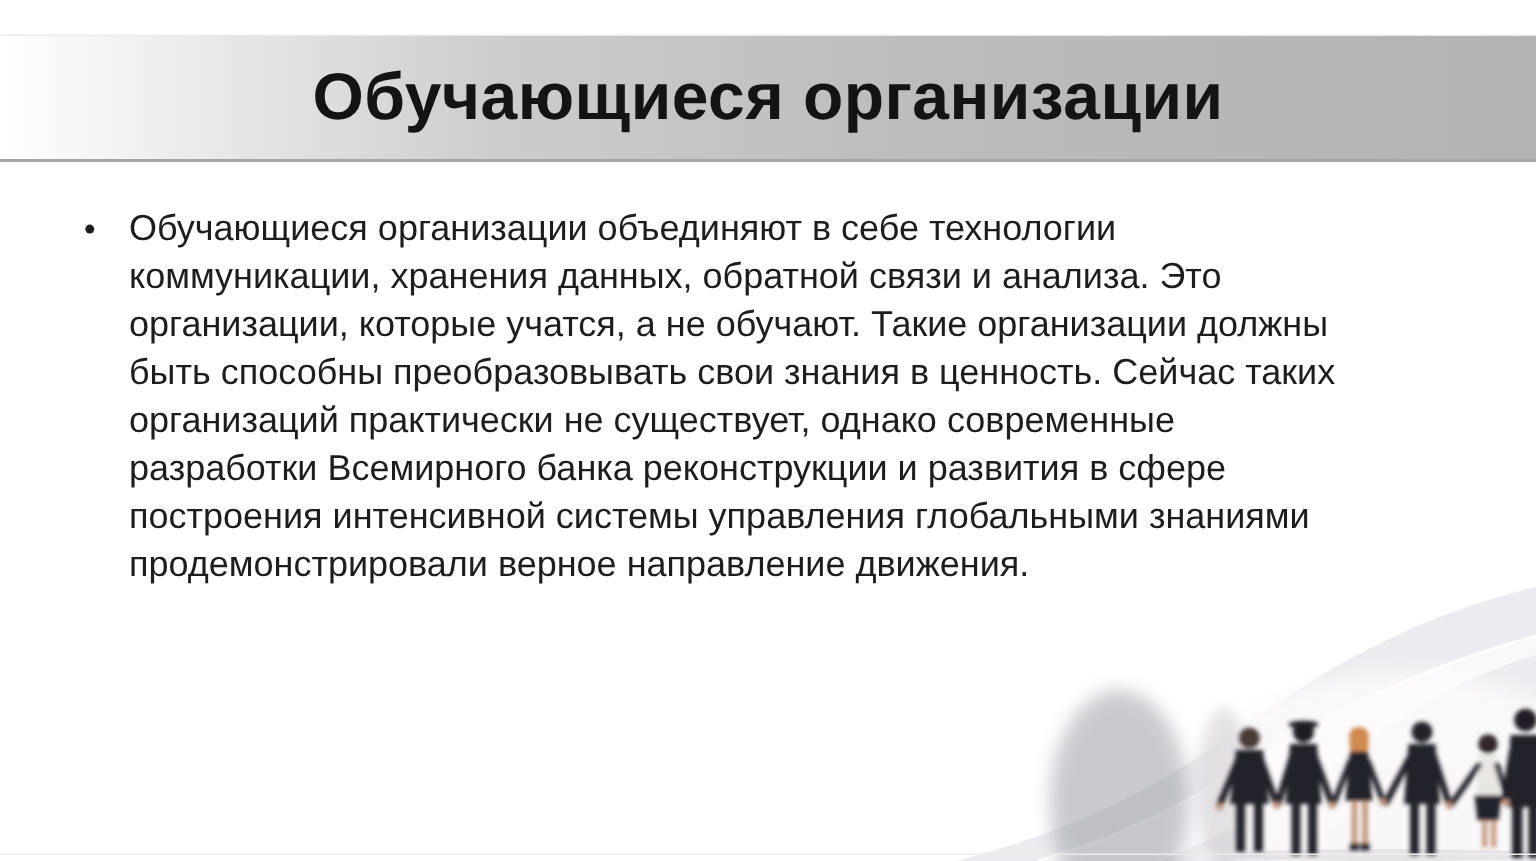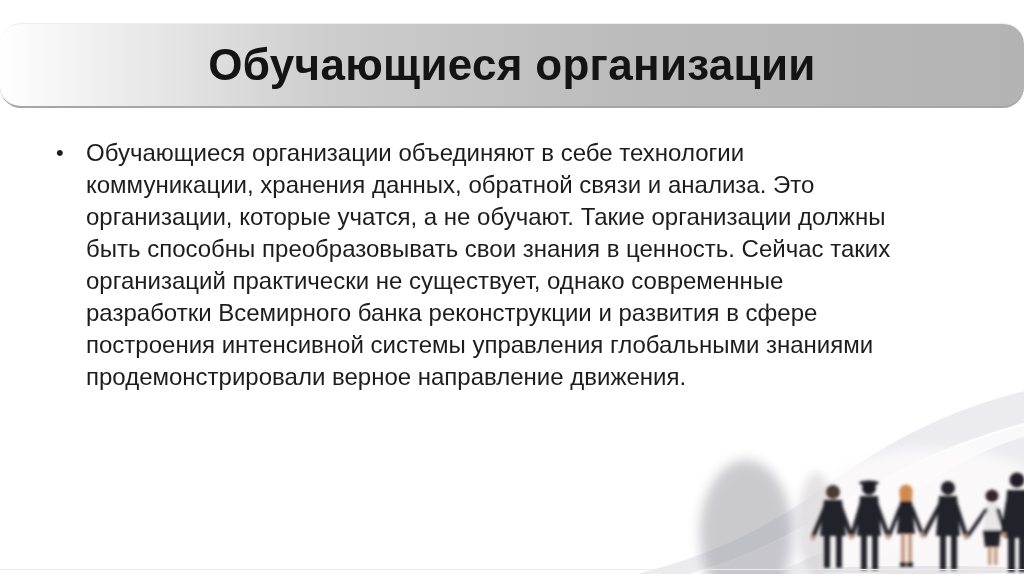--- a/index.html
+++ b/index.html
@@ -27,21 +27,20 @@
       #cdcdcd 32%,
       #bcbcbc 60%,
       var(--banner-gradient-end, #b3b3b3) 100%);
     border-top: 1px solid #ededed;
     border-bottom: 2px solid #a6a6a6;
     box-shadow: 0 3px 0 rgba(255,255,255,0.9);
     display: flex;
     align-items: center;
     justify-content: center;
     box-sizing: border-box;
-    border-radius: 21px;
   }
   .slide-title {
     font-size: 44px;
     font-weight: bold;
     letter-spacing: 0.3px;
     color: var(--title-text, #141414);
     white-space: nowrap;
   }
   .content {
     position: absolute;

